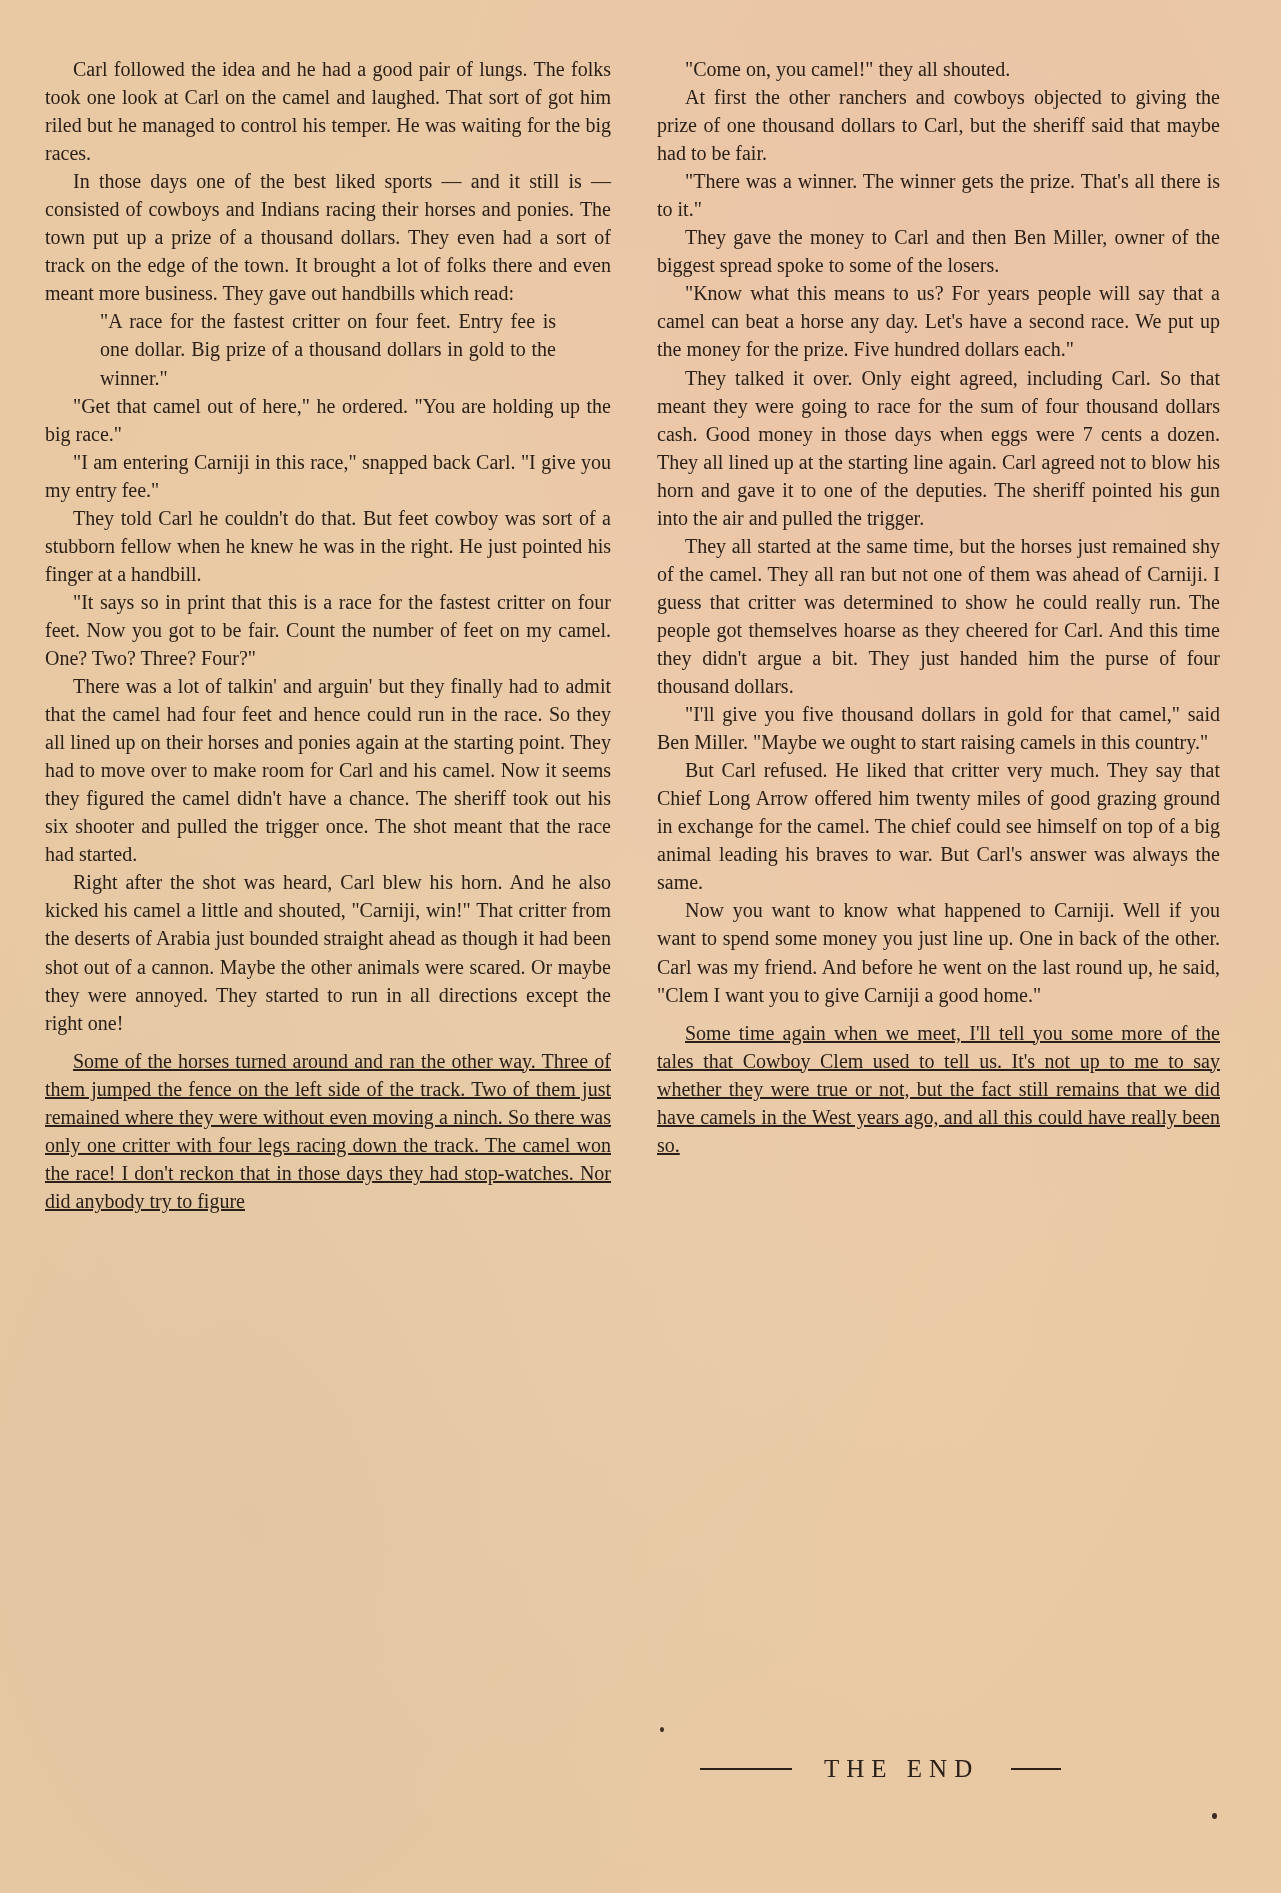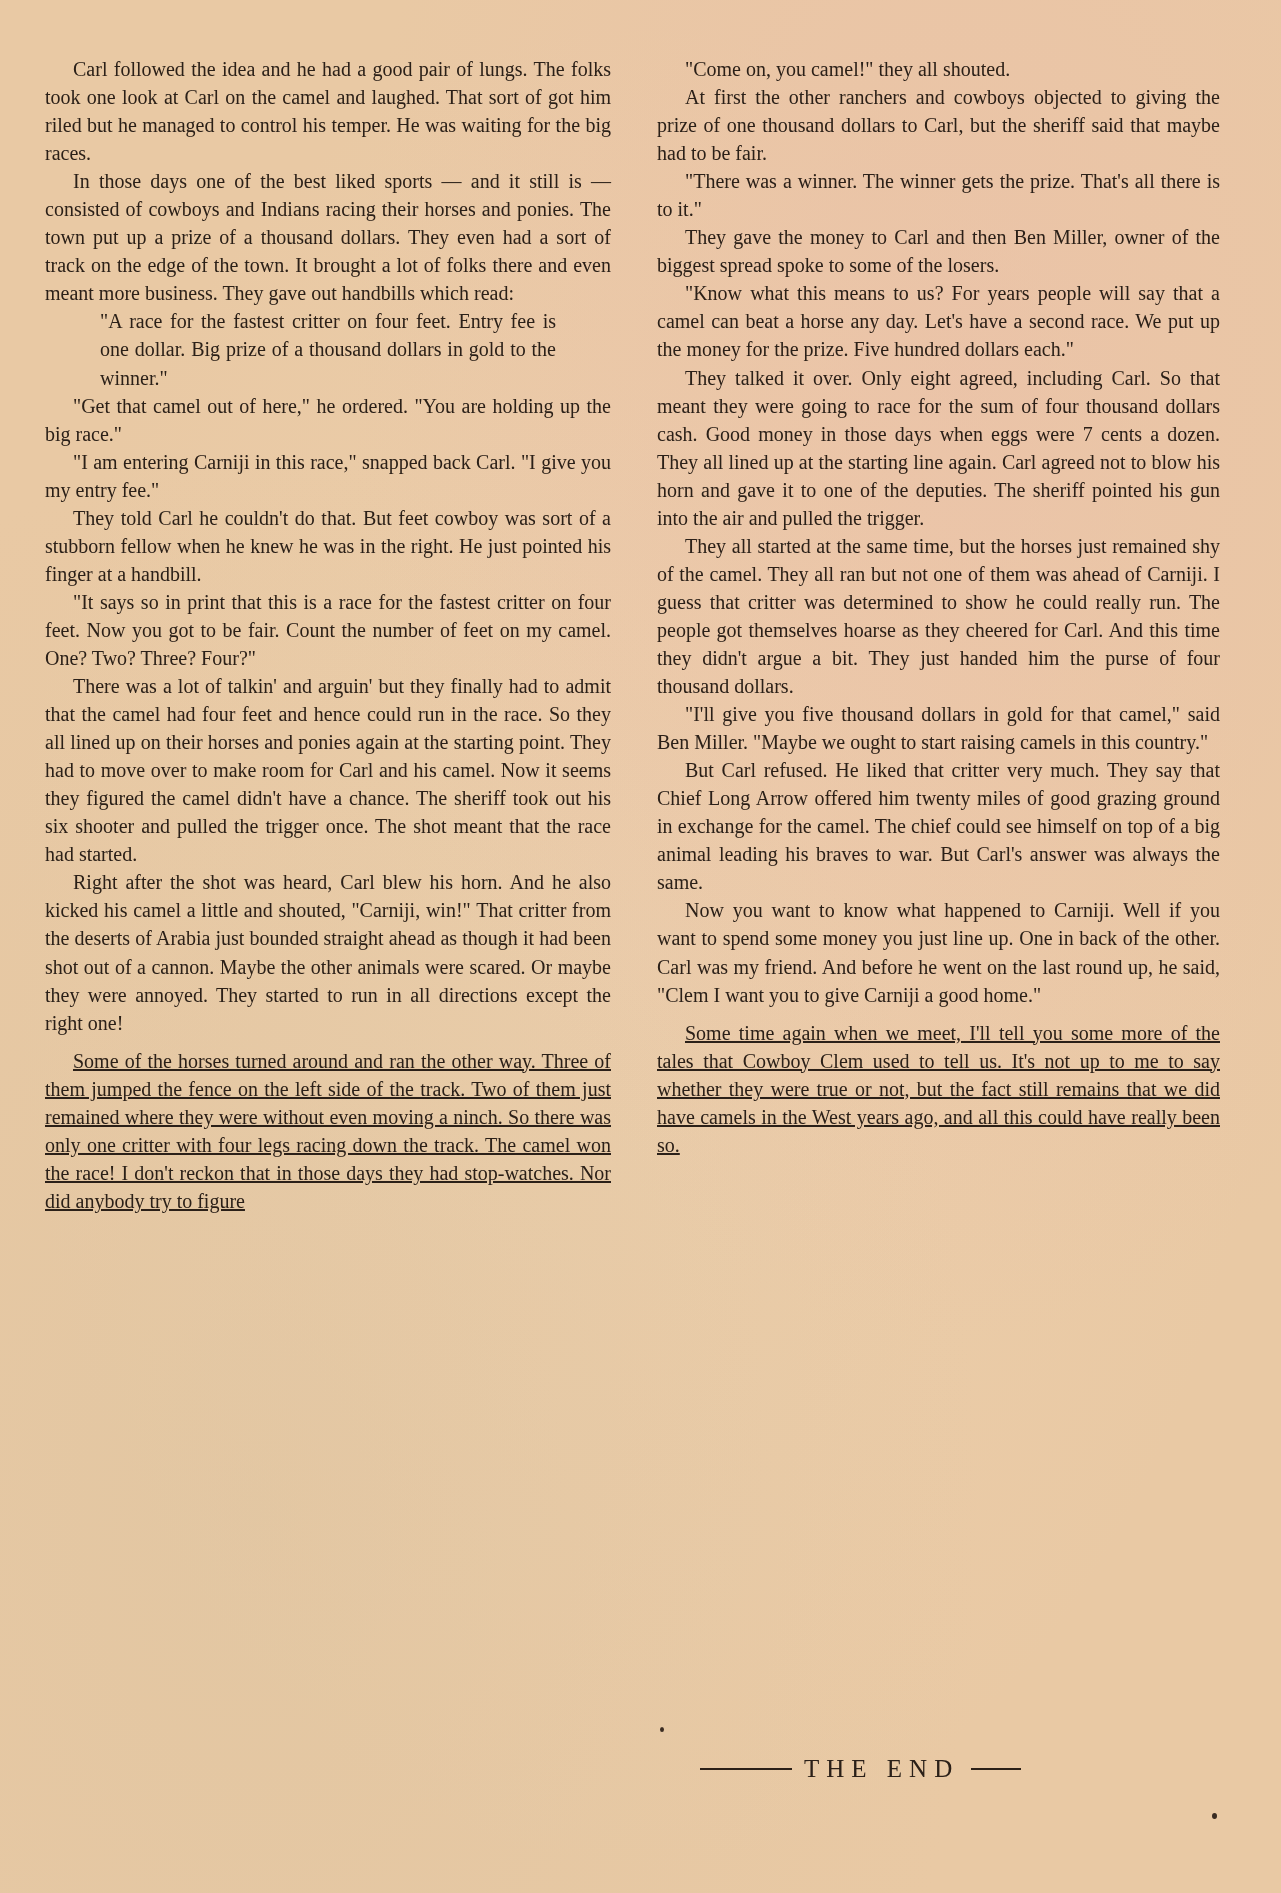--- a/index.html
+++ b/index.html
@@ -23,21 +23,21 @@
   .col-left { left: 45px; width: 566px; }
   .col-right { left: 657px; width: 563px; }
   .para { margin: 0; text-indent: 28px; }
   .para.no-indent { text-indent: 0; }
   .para.gap { margin-top: 10px; text-decoration: underline; }
   .quote {
     margin: 0 0 0 55px; width: 456px; text-indent: 0; text-align: justify;
   }
   .end-mark {
     position: absolute; top: 1755px; left: 700px; width: 530px;
-    display: flex; align-items: center; justify-content: flex-start; gap: 12px;
+    display: flex; align-items: center; justify-content: flex-start; gap: 32px;
   }
   .end-rule { height: 2px; background: #2b2018; }
   .end-rule.left { width: 92px; }
   .end-rule.right { width: 50px; }
   .end-text { font-size: 25px; letter-spacing: 7px; }
   .speck { position: absolute; width: 5px; height: 6px; border-radius: 50%; background: #3a2c22; }
 </style>
 </head>
 <body>
 

